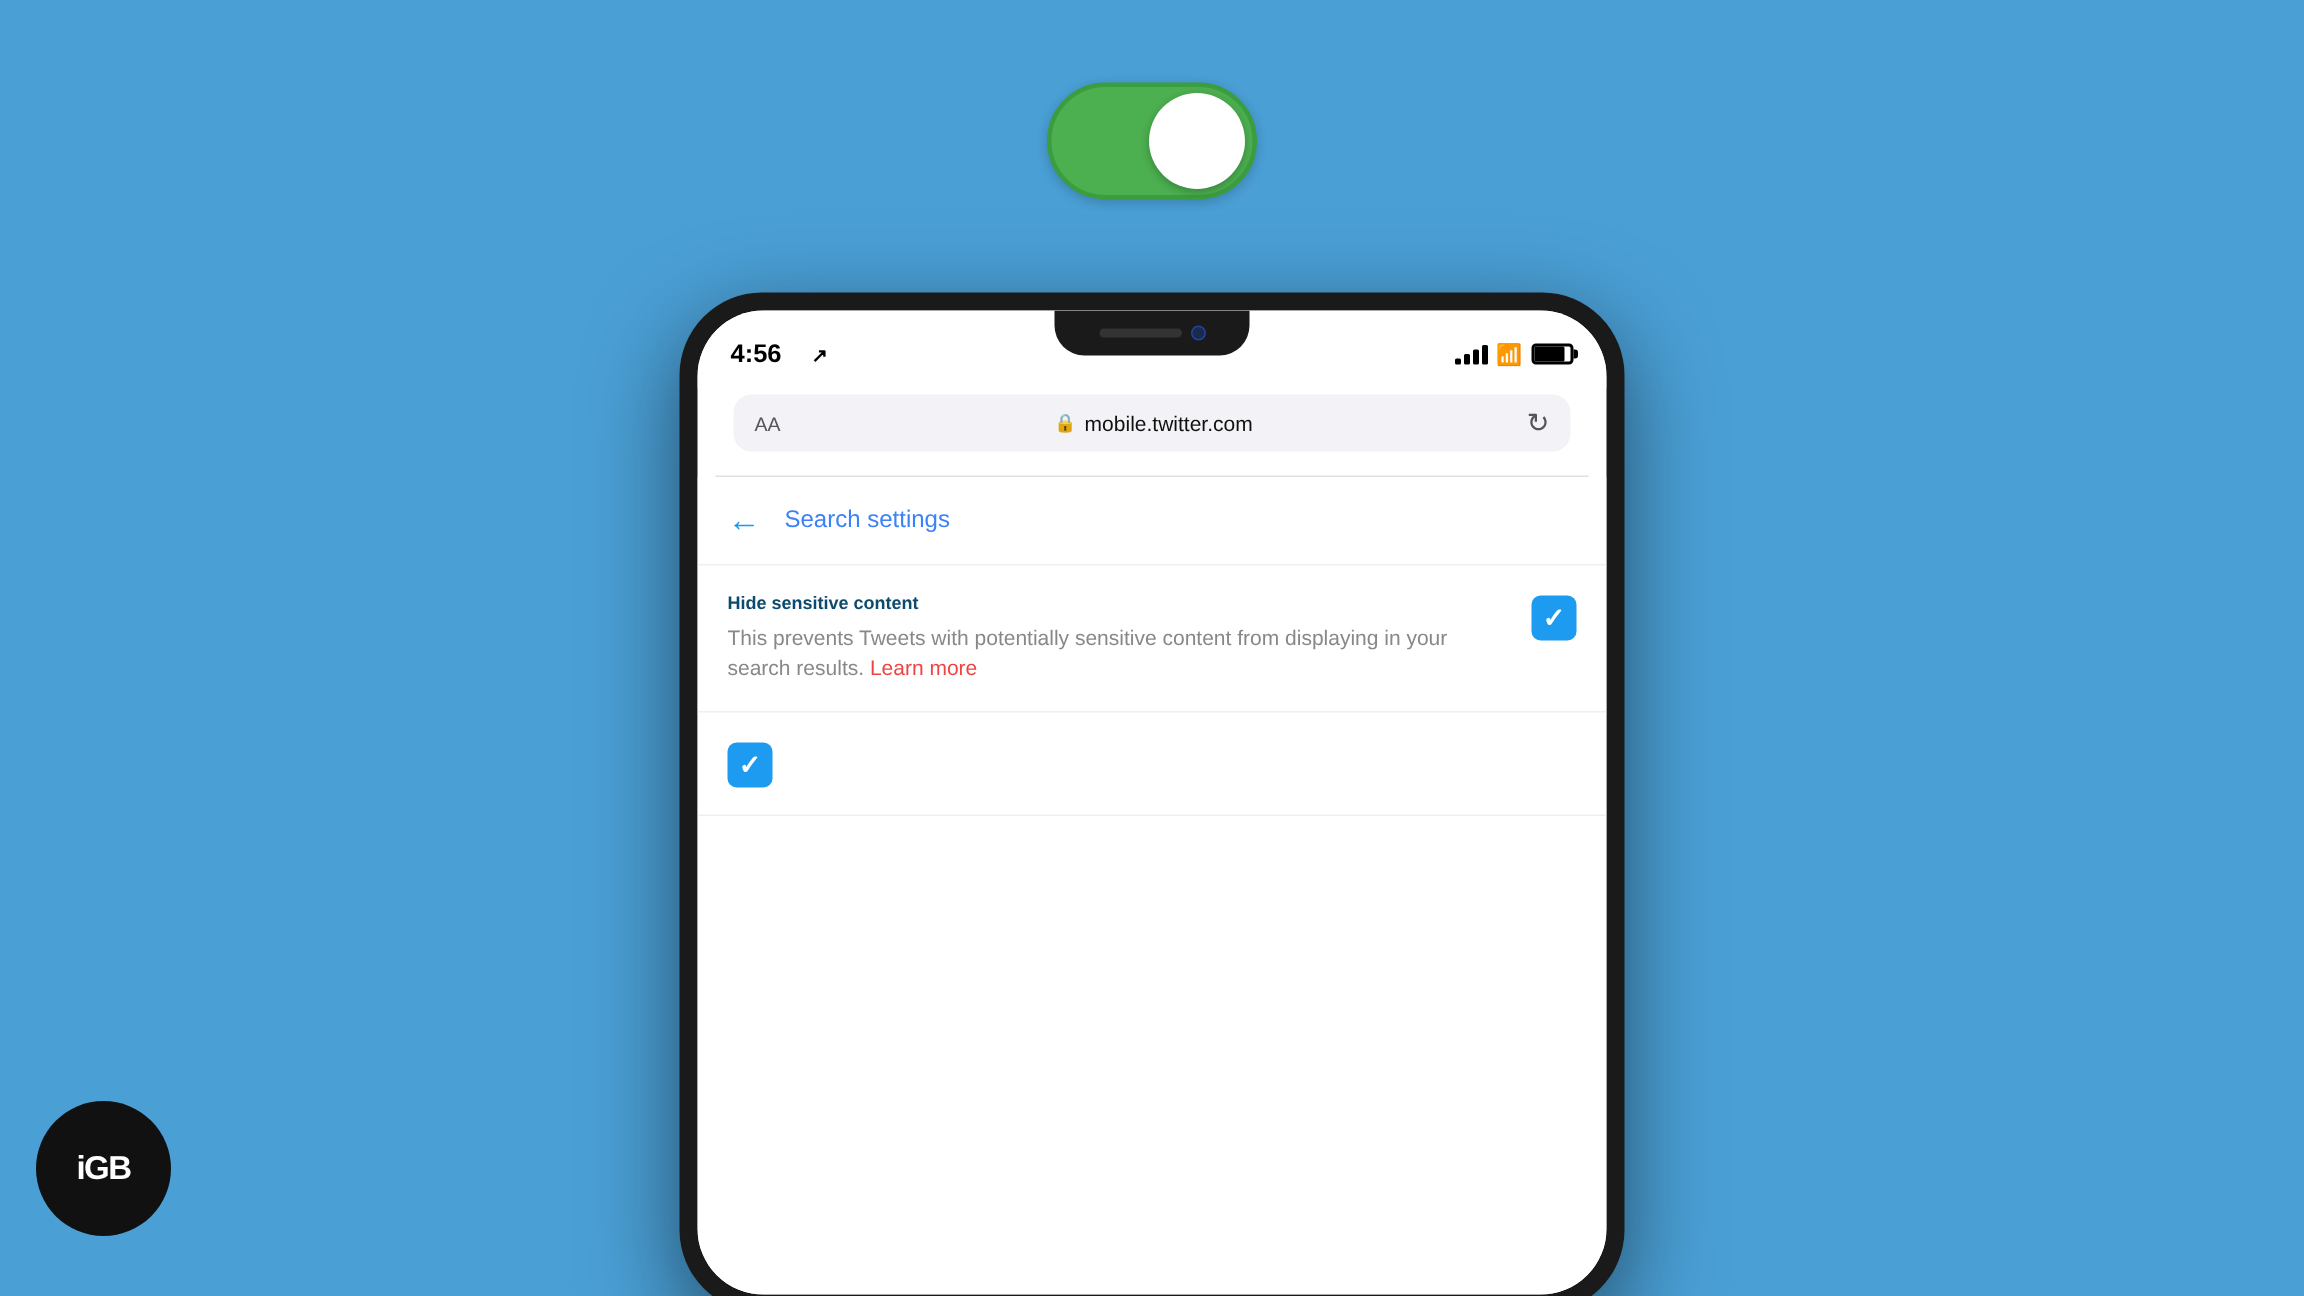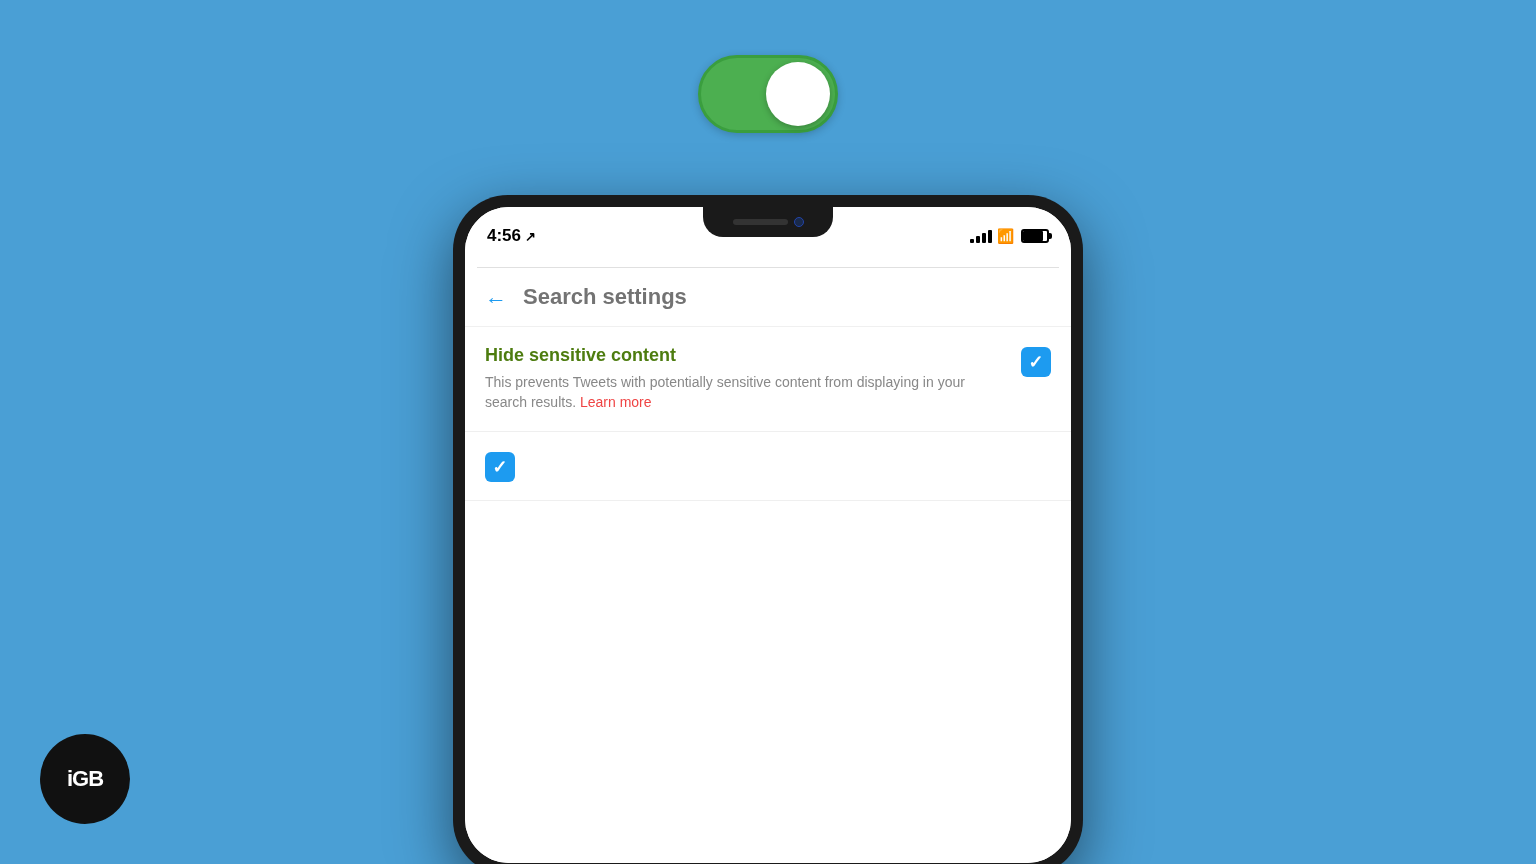--- a/index.html
+++ b/index.html
@@ -13,21 +13,21 @@
       justify-content: center;
       font-family: -apple-system, BlinkMacSystemFont, 'Segoe UI', sans-serif;
       overflow: hidden;
       position: relative;
     }
 
     
     .igb-logo {
       position: absolute;
       bottom: 40px;
-      left: 40px;
+      left: 24px;
       width: 90px;
       height: 90px;
       background: #111;
       border-radius: 50%;
       display: flex;
       align-items: center;
       justify-content: center;
       color: white;
       font-size: 22px;
       font-weight: 900;
@@ -100,21 +100,21 @@
       min-height: 52px;
       position: relative;
     }
 
     .status-time {
       font-size: 17px;
       font-weight: 700;
       color: #000;
       display: flex;
       align-items: center;
-      gap: 4px;
+      gap: 20px;
     }
 
     .location-arrow {
       font-size: 13px;
       color: #000;
     }
 
     .notch {
       position: absolute;
       top: 0;
@@ -258,43 +258,43 @@
     }
 
     .back-arrow {
       color: #1d9bf0;
       font-size: 22px;
       margin-right: 16px;
       font-weight: 400;
     }
 
     .page-title {
-      font-size: 22px;
-      font-weight: 700;
-      color: #737373;
+      font-size: 16px;
+      font-weight: 400;
+      color: #3b82f6;
     }
 
     
     .settings-item {
       padding: 18px 20px;
       border-bottom: 1px solid #efefef;
       display: flex;
       align-items: flex-start;
       justify-content: space-between;
       gap: 16px;
     }
 
     .settings-item-text {
       flex: 1;
     }
 
     .settings-item-label {
-      font-size: 18px;
+      font-size: 12px;
       font-weight: 600;
-      color: #4d7c0f;
+      color: #0c4a6e;
       margin-bottom: 6px;
     }
 
     .settings-item-desc {
       font-size: 14px;
       color: #888;
       line-height: 1.45;
     }
 
     .settings-item-desc .learn-more {
@@ -354,20 +354,30 @@
           <div class="signal-bar" style="height:10px"></div>
           <div class="signal-bar" style="height:13px"></div>
         </div>
         <span class="wifi-icon">📶</span>
         <div class="battery-icon">
           <div class="battery-fill"></div>
         </div>
       </div>
     </div>
 
+    <div style="padding: 4px 12px 8px;">
+      <div class="browser-bar">
+        <span class="browser-aa">AA</span>
+        <div class="browser-url">
+          <span class="lock-icon">🔒</span>
+          <span>mobile.twitter.com</span>
+        </div>
+        <span class="refresh-icon">↻</span>
+      </div>
+    </div>
 
     <div class="divider"></div>
 
     <div class="content-area">
 
       <div class="page-header">
         <span class="back-arrow">←</span>
         <span class="page-title">Search settings</span>
       </div>
 

